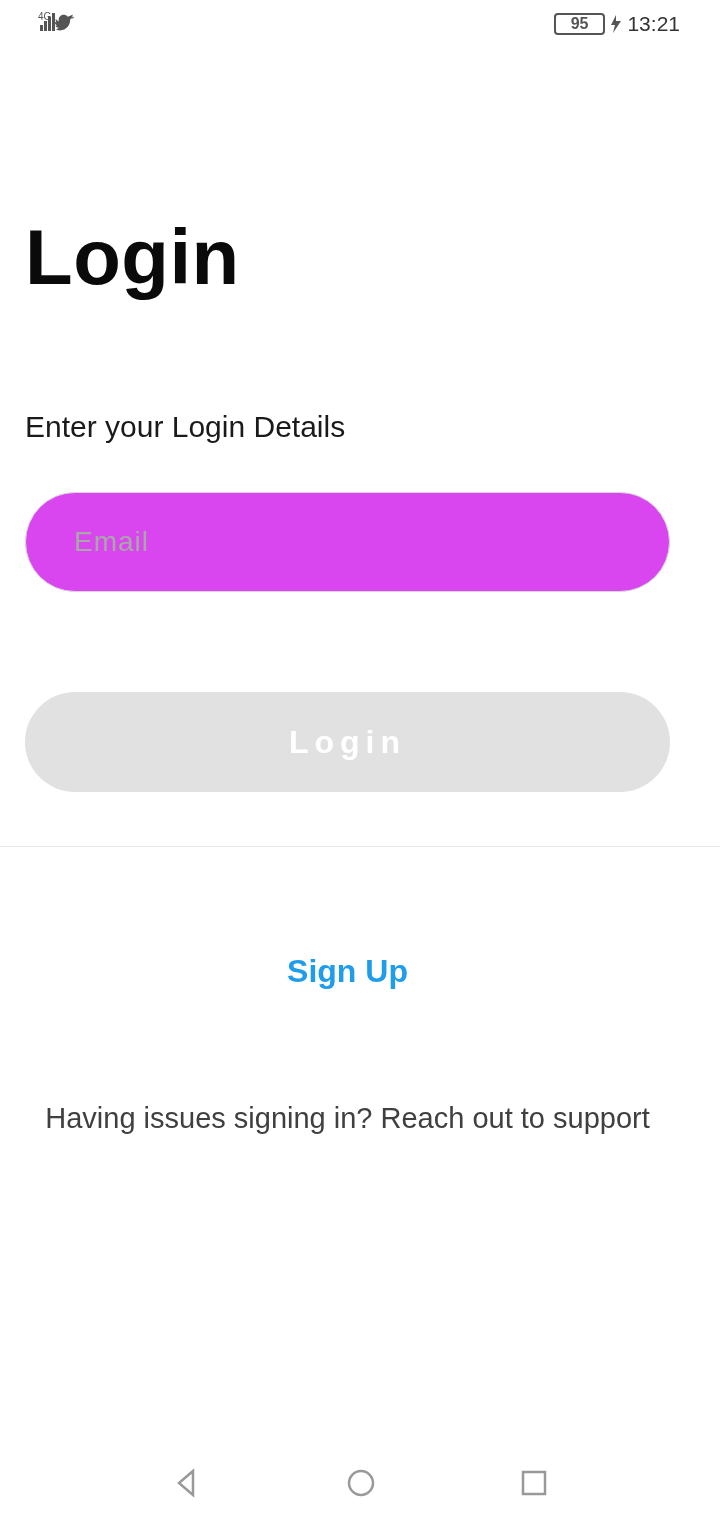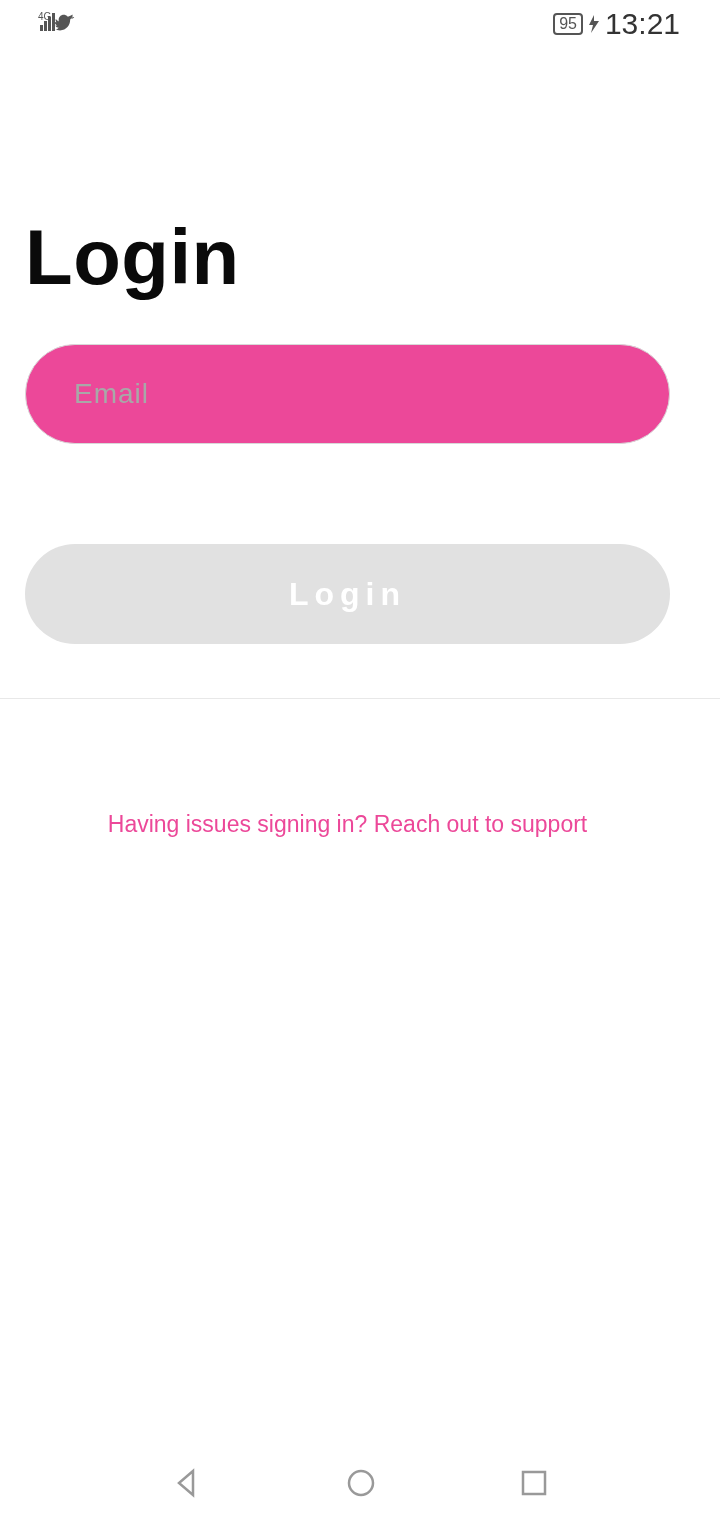--- a/index.html
+++ b/index.html
@@ -49,29 +49,29 @@
       position: absolute;
       top: -2px;
       left: -2px;
     }
     .bird-icon svg {
       display: block;
     }
     .battery {
       border: 2px solid #555;
       border-radius: 4px;
-      padding: 0 4px;
+      padding: 0 15px;
       font-size: 16px;
-      font-weight: 400;
+      font-weight: 700;
     }
     .bolt-icon svg {
       display: block;
     }
     .time {
-      font-size: 30px;
+      font-size: 21px;
       color: #333;
     }
     .content {
       padding: 170px 50px 0 25px;
     }
     .page-title {
       font-size: 78px;
       font-weight: 800;
       color: #0a0a0a;
       letter-spacing: 0.5px;
@@ -98,21 +98,21 @@
       margin-top: 70px;
     }
     .text-input {
       width: 100%;
       height: 100px;
       border: 1.5px solid #d8d8d8;
       border-radius: 50px;
       padding: 0 48px;
       font-size: 28px;
       color: #333;
-      background: #ec4899;
+      background: #d946ef;
       letter-spacing: 1px;
     }
     .text-input::placeholder {
       color: #a8a8a8;
     }
     .eye-button {
       position: absolute;
       right: 30px;
       top: 50%;
       transform: translateY(-50%);
@@ -153,22 +153,22 @@
       text-align: center;
       margin-top: 106px;
       color: #1f9dea;
       font-size: 32px;
       font-weight: 800;
       cursor: pointer;
     }
     .support-text {
       text-align: center;
       margin-top: 112px;
-      color: #ec4899;
-      font-size: 23px;
+      color: #404040;
+      font-size: 29px;
     }
     .nav-bar {
       position: absolute;
       bottom: 0;
       left: 0;
       right: 0;
       height: 72px;
       display: flex;
       justify-content: space-around;
       align-items: center;
@@ -204,31 +204,33 @@
       <svg width="10" height="18" viewBox="0 0 10 18" fill="#555">
           <path d="M5 0L0 10h4l-2 8 8-12H5z"></path>
         </svg>
     </span>
     <span class="time">13:21</span>
   </div>
 </div>
 
 <div class="content">
   <h1 class="page-title">Login</h1>
+  <p class="section-label">Enter your Login Details</p>
 
   <div class="input-wrapper">
     <input type="email" class="text-input" placeholder="Email" style="">
   </div>
 
 
   <button class="login-button">Login</button>
 
 
   <hr class="divider">
 
+  <p class="signup-link">Sign Up</p>
 
   <p class="support-text">Having issues signing in? Reach out to support</p>
 </div>
 
 <div class="nav-bar">
   <button class="nav-btn">
     <svg width="32" height="32" viewBox="0 0 32 32" fill="none" stroke="#999" stroke-width="2.5">
       <path d="M22 4 L8 16 L22 28 Z" fill="none"></path>
     </svg>
   </button>

